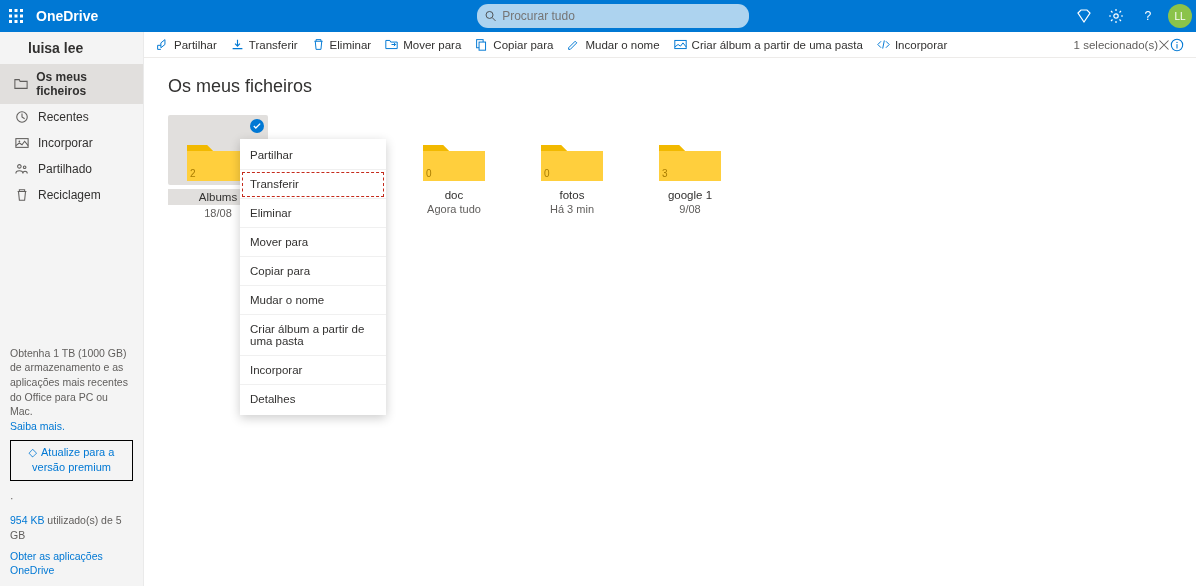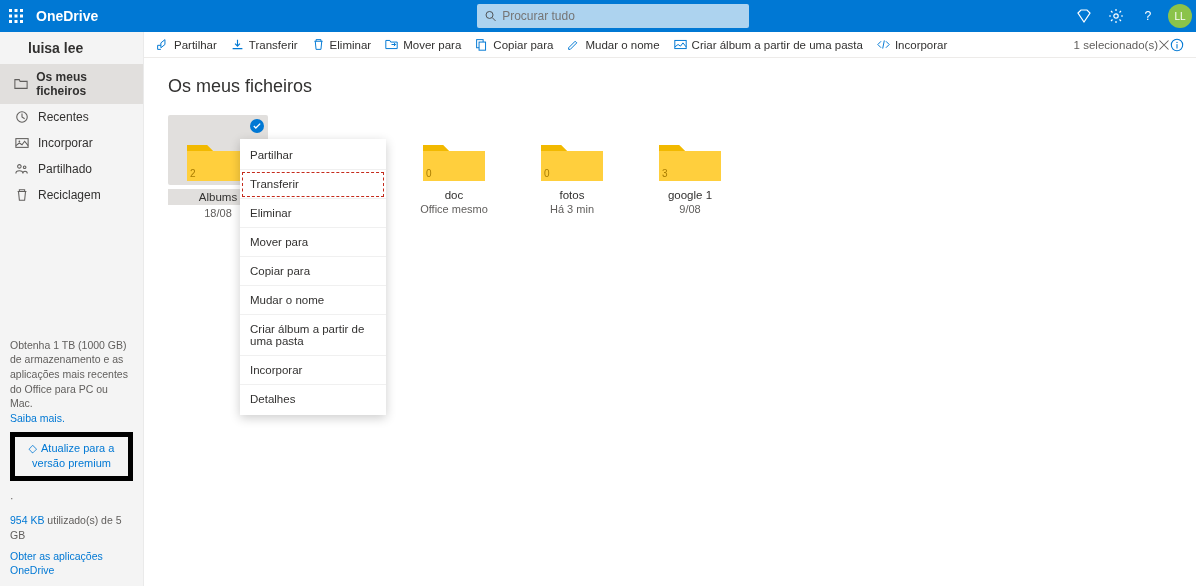--- a/index.html
+++ b/index.html
@@ -3,37 +3,37 @@
 <meta charset="utf-8">
 <style>
 * { margin: 0; padding: 0; box-sizing: border-box; font-family: "Segoe UI", Arial, sans-serif; }
 body { width: 1196px; height: 586px; overflow: hidden; background: #fff; font-size: 12px; color: #323130; }
 
 
 .header { height: 32px; background: #0078d4; display: flex; align-items: center; position: relative; }
 .app-launcher { width: 32px; height: 32px; display: flex; align-items: center; justify-content: center; cursor: pointer; }
 .app-launcher svg { fill: #fff; }
 .app-name { color: #fff; font-weight: 600; font-size: 14px; margin-left: 4px; }
-.search-box { position: absolute; left: 477px; width: 272px; height: 24px; background: #add3ef; border-radius: 2px; display: flex; align-items: center; padding: 0 8px; }
+.search-box { position: absolute; left: 477px; width: 272px; height: 24px; background: #add3ef; border-radius: 11px; display: flex; align-items: center; padding: 0 8px; }
 .search-box input { background: transparent; border: none; outline: none; color: #333; font-size: 12px; width: 100%; margin-left: 6px; }
 .header-right { position: absolute; right: 0; display: flex; align-items: center; height: 32px; }
 .header-icon { width: 32px; height: 32px; display: flex; align-items: center; justify-content: center; cursor: pointer; color: #fff; }
 .avatar { width: 24px; height: 24px; border-radius: 50%; background: #8bc34a; display: flex; align-items: center; justify-content: center; color:#fff; font-size:10px; margin-right:4px; margin-left:4px; overflow:hidden;}
 
 
 .body { display: flex; height: calc(586px - 32px); }
 .sidebar { width: 144px; background: #f4f4f4; border-right: 1px solid #eaeaea; display: flex; flex-direction: column; }
 .sidebar-user { padding: 8px 28px; font-size: 14px; font-weight: 600; color: #323130; }
 .nav { flex: 0 0 auto; }
 .nav-item { display: flex; align-items: center; padding: 6px 14px; font-size: 12px; color: #323130; cursor: pointer; }
 .nav-item.active { background: #e1dfdd; font-weight: 600; }
 .nav-item .icon { width: 16px; margin-right: 8px; color: #605e5c; display:flex; align-items:center; justify-content:center;}
 .sidebar-bottom { margin-top: auto; padding: 8px 10px; font-size: 10.5px; color: #605e5c; line-height: 1.4; }
 .sidebar-bottom a { color: #0078d4; text-decoration: none; cursor: pointer; }
-.premium-btn { border: 5px solid #000000; color: #0078d4; padding: 4px 6px; margin: 6px 0; display: inline-block; text-align: center; font-size: 11px; cursor: pointer; }
+.premium-btn { border: 1px solid #000000; color: #0078d4; padding: 4px 6px; margin: 6px 0; display: inline-block; text-align: center; font-size: 11px; cursor: pointer; }
 .premium-btn .diamond { margin-right: 4px; }
 .storage { margin-top: 8px; }
 .storage-used { color: #0078d4; }
 
 
 .main { flex: 1; display: flex; flex-direction: column; position: relative; }
 .cmdbar { height: 26px; display: flex; align-items: center; padding: 0 12px; justify-content: space-between; border-bottom: 1px solid #edebe9; }
 .cmdbar-left { display: flex; gap: 14px; }
 .cmd { display: flex; align-items: center; gap: 5px; font-size: 11.5px; color: #323130; cursor: pointer; }
 .cmd .ci { color: #0078d4; display:flex; align-items:center;}
@@ -311,21 +311,21 @@
 
         <div class="folder-card">
           <div class="folder-thumb">
             <svg class="folder-svg" viewBox="0 0 66 48">
                 <path d="M2 8h20l6 6h36v30H2z" fill="#ffcf3d"></path>
                 <path d="M2 8h20l6 6H2z" fill="#f2b900"></path>
               </svg>
             <div class="folder-count">0</div>
           </div>
           <div class="folder-name">doc</div>
-          <div class="folder-meta">Office mesmo</div>
+          <div class="folder-meta">Agora tudo</div>
         </div>
 
         <div class="folder-card">
           <div class="folder-thumb">
             <svg class="folder-svg" viewBox="0 0 66 48">
                 <path d="M2 8h20l6 6h36v30H2z" fill="#ffcf3d"></path>
                 <path d="M2 8h20l6 6H2z" fill="#f2b900"></path>
               </svg>
             <div class="folder-count">0</div>
           </div>

